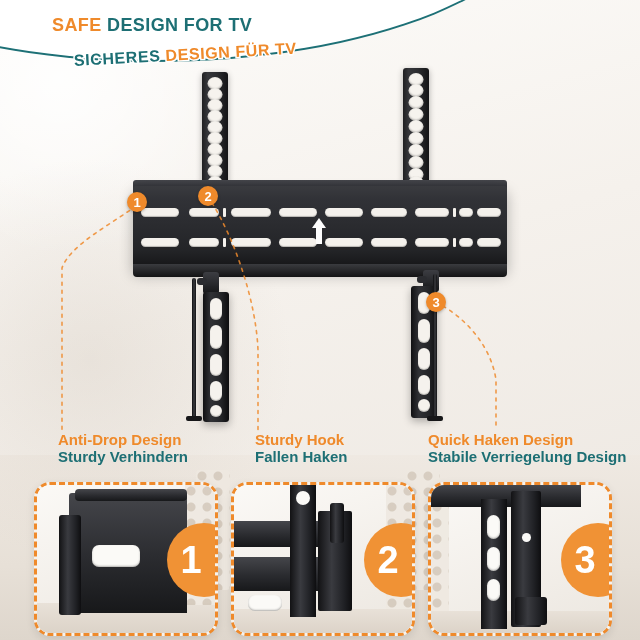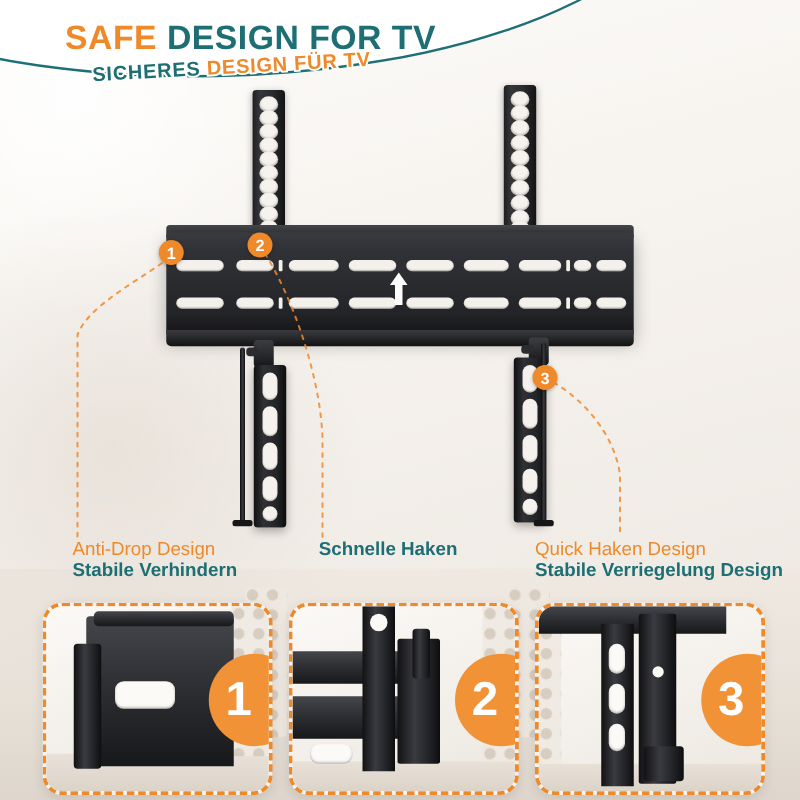--- a/index.html
+++ b/index.html
@@ -29,21 +29,21 @@
     box-shadow:0 2px 0 0 #1d7076;
   }
   .header-plate2{
     position:absolute;left:-160px;top:-262px;width:700px;height:300px;
     background:#ffffff;border-radius:0 0 55% 50%;
   }
 
   
   .title-en{
     position:absolute;left:52px;top:15px;
-    font-size:27px;font-weight:bold;letter-spacing:.4px;white-space:nowrap;
+    font-size:18px;font-weight:bold;letter-spacing:.4px;white-space:nowrap;
   }
   .t-orange{color:#ef8a2b;}
   .t-teal{color:#1d6f74;}
   .title-de{
     position:absolute;left:74px;top:52px;
     font-size:16px;font-weight:bold;letter-spacing:.6px;white-space:nowrap;
     transform:rotate(-3.2deg);transform-origin:left center;
     -webkit-text-stroke:3px #ffffff;paint-order:stroke fill;
   }
   .title-de .t-orange,.title-de .t-teal{ }
@@ -100,21 +100,21 @@
     color:#fff;font-size:13px;font-weight:bold;
     display:flex;align-items:center;justify-content:center;
     box-shadow:0 1px 3px rgba(0,0,0,.25);
   }
 
   
   .connectors{position:absolute;left:0;top:0;width:640px;height:640px;pointer-events:none;}
 
   
   .flabel{position:absolute;line-height:1.12;white-space:nowrap;}
-  .flabel .en{font-size:15px;font-weight:normal;color:#ef8a2b;}
+  .flabel .en{font-size:15px;font-weight:bold;color:#ef8a2b;}
   .flabel .de{font-size:15px;font-weight:bold;color:#1d6f74;}
 
   
   .panel{
     position:absolute;width:178px;height:148px;border-radius:16px;
     border:3px dashed #ef8a2b;overflow:hidden;background:#f6f3ee;
     box-shadow:0 3px 9px rgba(0,0,0,.10);
   }
   .panel .pbg{position:absolute;inset:0;background:linear-gradient(160deg,#fbf9f6,#ece7e0);}
   .panel .pnum{
@@ -248,24 +248,25 @@
     <path d="M212,203 C234,238 256,300 258,350 L258,430" fill="none" stroke="#ef8a2b" stroke-width="1.6" stroke-dasharray="3 5" stroke-linecap="round" opacity=".85"></path>
     <path d="M443,306 C470,322 492,350 496,380 L496,430" fill="none" stroke="#ef8a2b" stroke-width="1.6" stroke-dasharray="3 5" stroke-linecap="round" opacity=".85"></path>
   </svg>
 
   <div class="badge" style="left:127px;top:192px;">1</div>
   <div class="badge" style="left:198px;top:186px;">2</div>
   <div class="badge" style="left:426px;top:292px;">3</div>
 
   <div class="flabel" style="left:58px;top:432px;">
     <div class="en">Anti-Drop Design</div>
-    <div class="de">Stabile Verhindern</div>
+    <div class="de">Sturdy Verhindern</div>
   </div>
   <div class="flabel" style="left:255px;top:432px;">
-    <div class="de">Schnelle Haken</div>
+    <div class="en">Sturdy Hook</div>
+    <div class="de">Fallen Haken</div>
   </div>
   <div class="flabel" style="left:428px;top:432px;">
     <div class="en">Quick Haken Design</div>
     <div class="de">Stabile Verriegelung Design</div>
   </div>
 
   <div class="panel" style="left:34px;top:482px;">
     <div class="pbg"></div>
     <div class="floorline" style="left:0;top:118px;width:178px;height:30px;"></div>
     <div class="lace" style="left:148px;top:0;width:30px;height:120px;opacity:.9;"></div>

